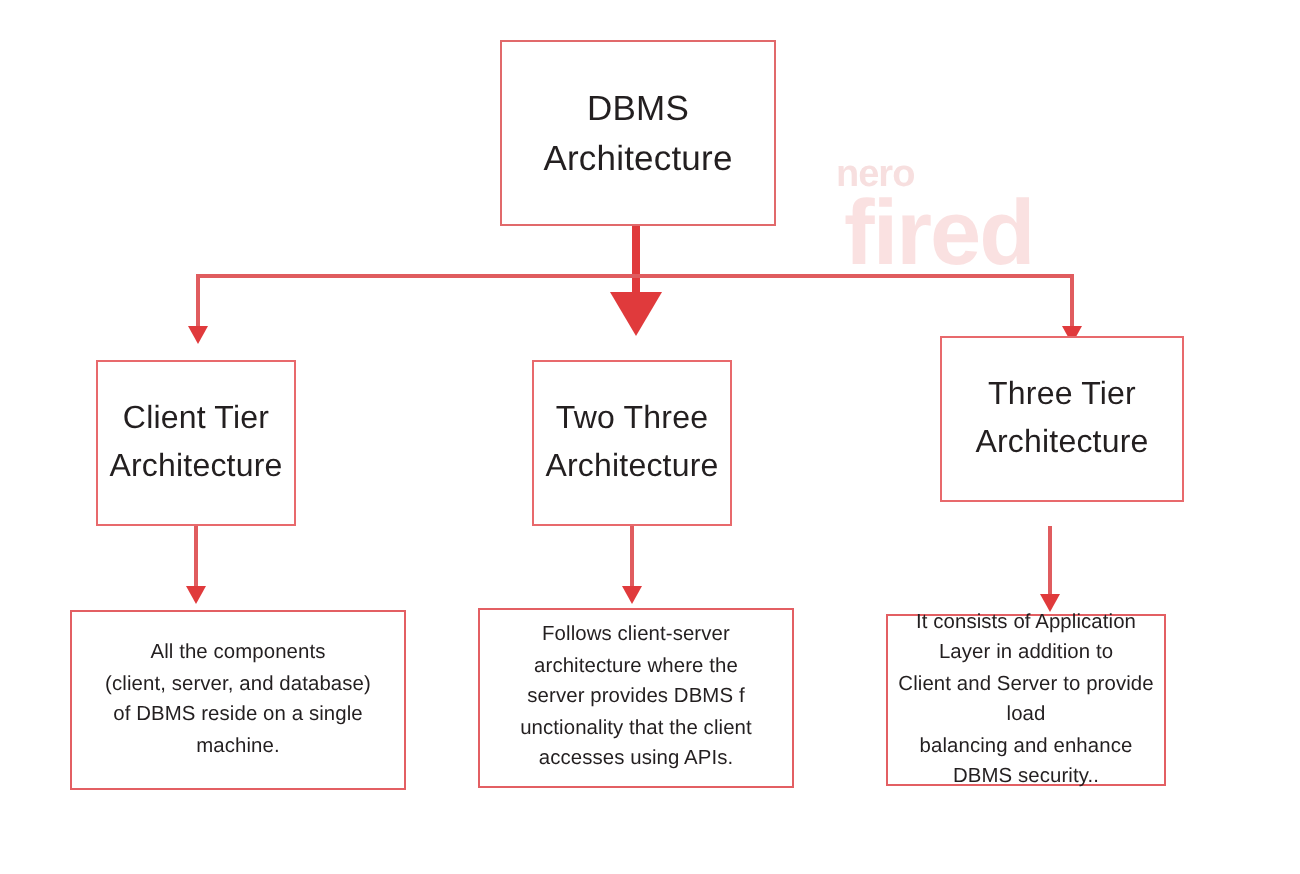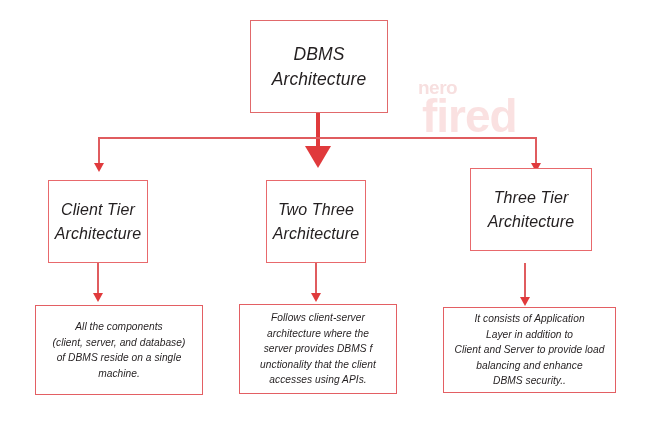--- a/index.html
+++ b/index.html
@@ -74,21 +74,20 @@
   }
   .box-desc .label {
     font-size: 10.2px;
     line-height: 1.52;
     color: #231f20;
     letter-spacing: 0.05px;
   }
   .label {
     white-space: pre-line;
     padding: 0 4px;
-    font-style: italic;
   }
 
   
   .conn {
     position: absolute;
     background: #e05c5f;
     pointer-events: none;
   }
   .conn-thick {
     background: #e03a3c;
@@ -168,21 +167,21 @@
   </div>
 
   <div class="box box-desc" style="left:239px; top:304px; width:158px; height:90px;">
     <span class="label">Follows client-server
 architecture where the
 server provides DBMS f
 unctionality that the client
 accesses using APIs.</span>
   </div>
 
-  <div class="box box-desc" style="left:443px; top:307px; width:173px; height:86px;">
+  <div class="box box-desc" style="left:443px; top:307px; width:140px; height:86px;">
     <span class="label">It consists of Application
 Layer in addition to
 Client and Server to provide load
 balancing and enhance
 DBMS security..</span>
   </div>
 
 </div>
 
 </body></html>

